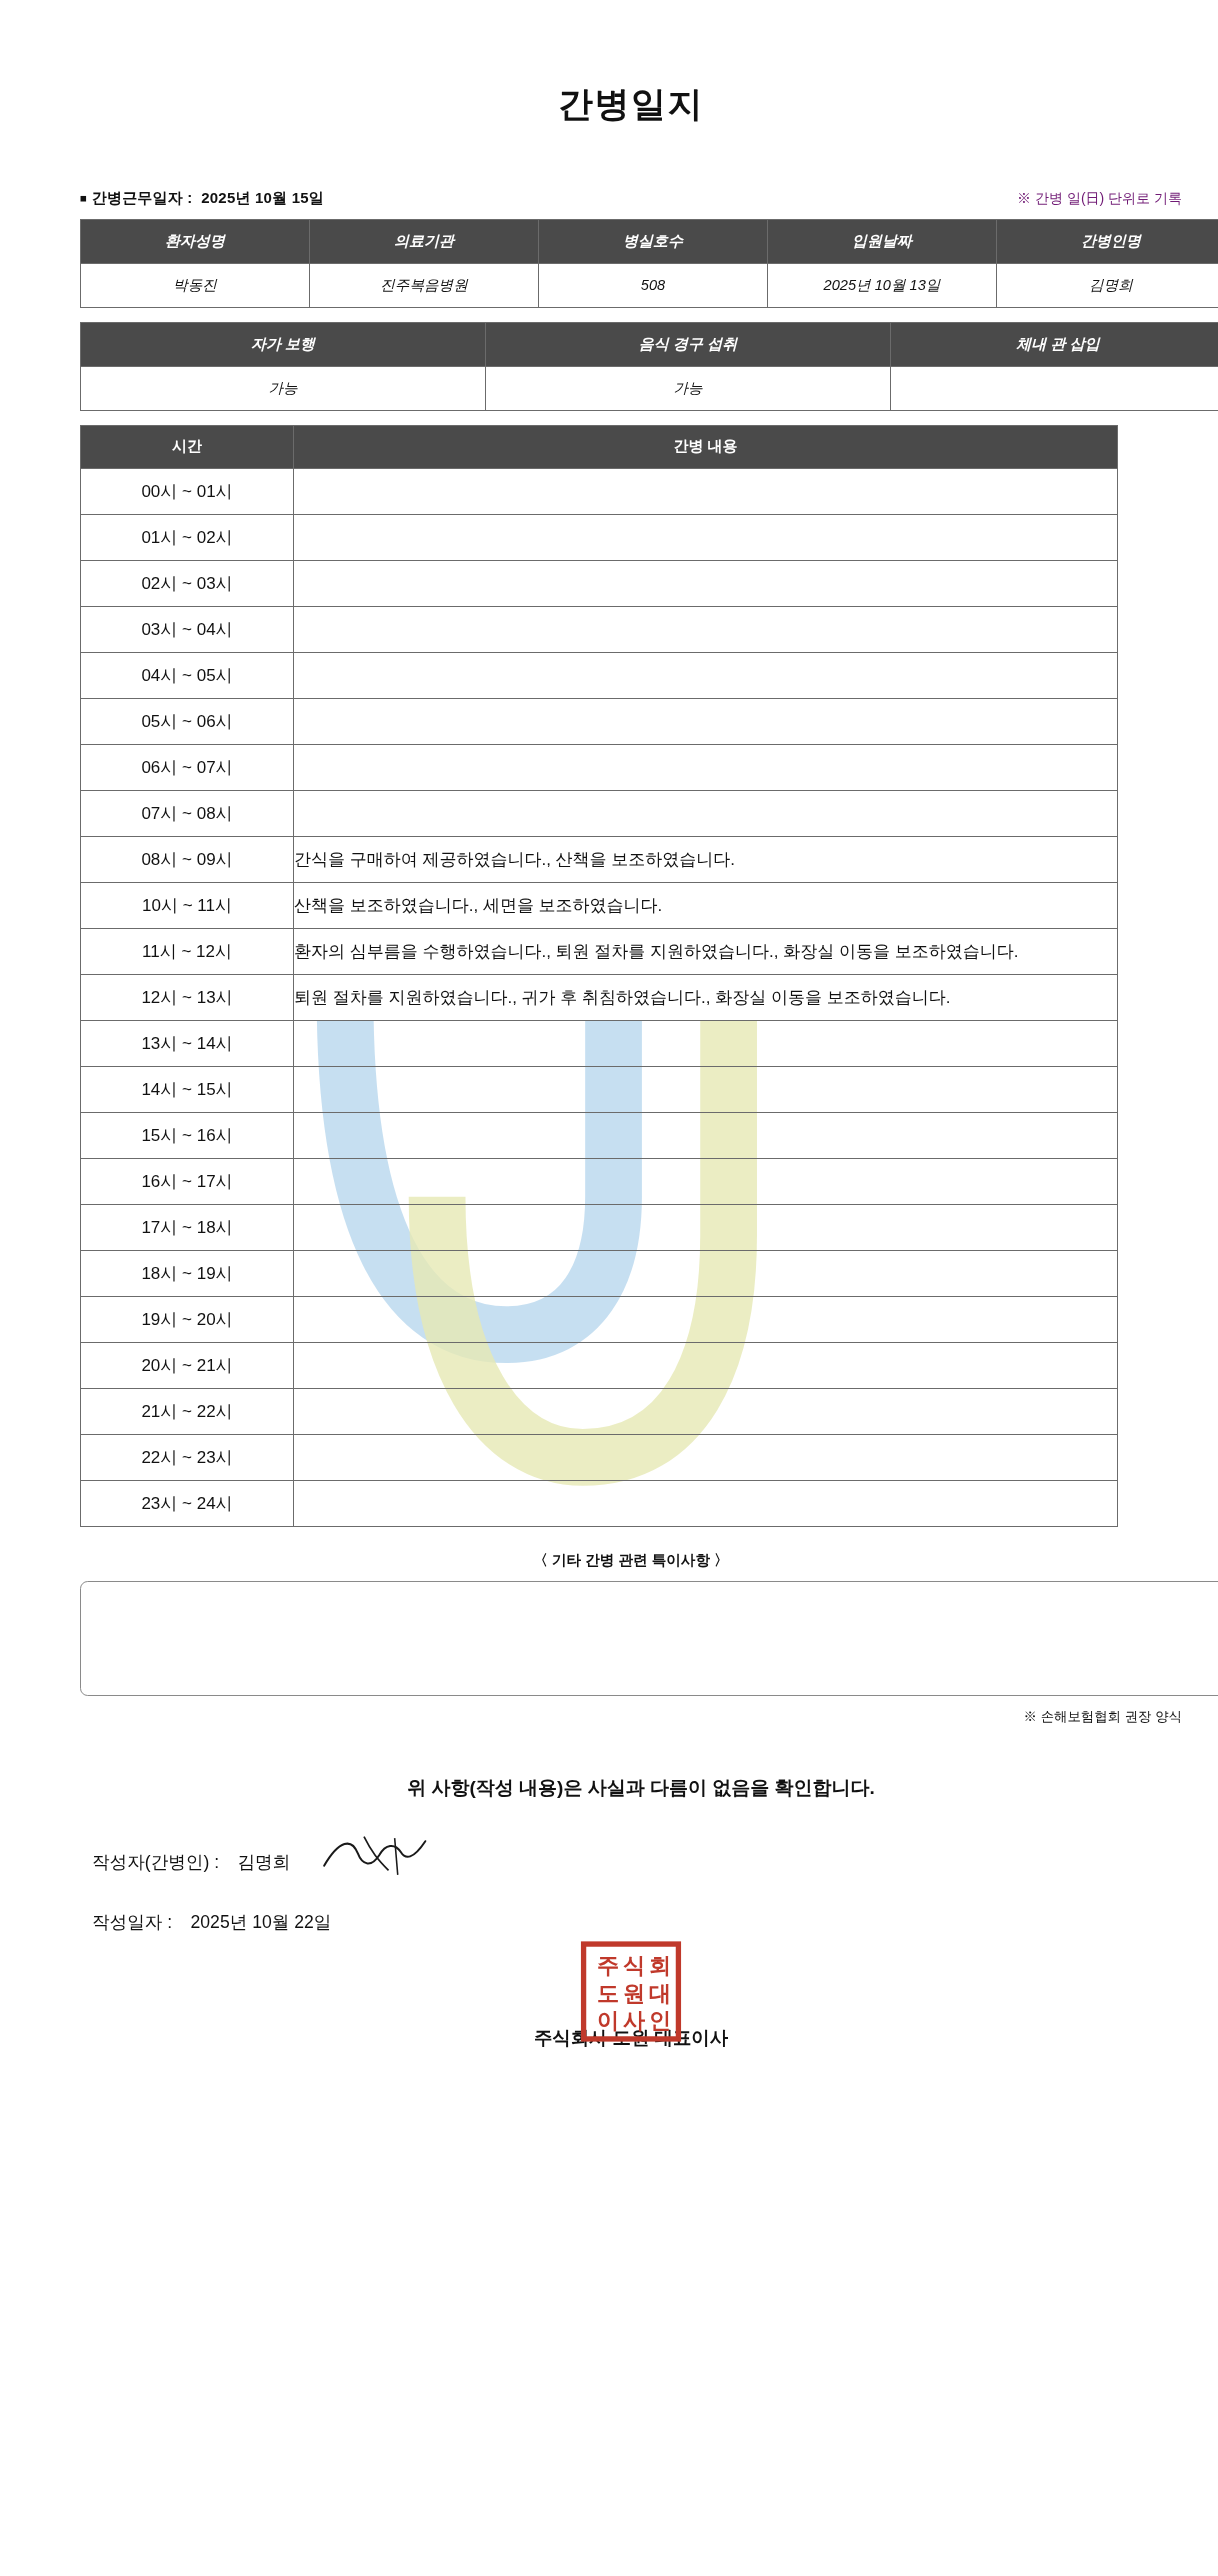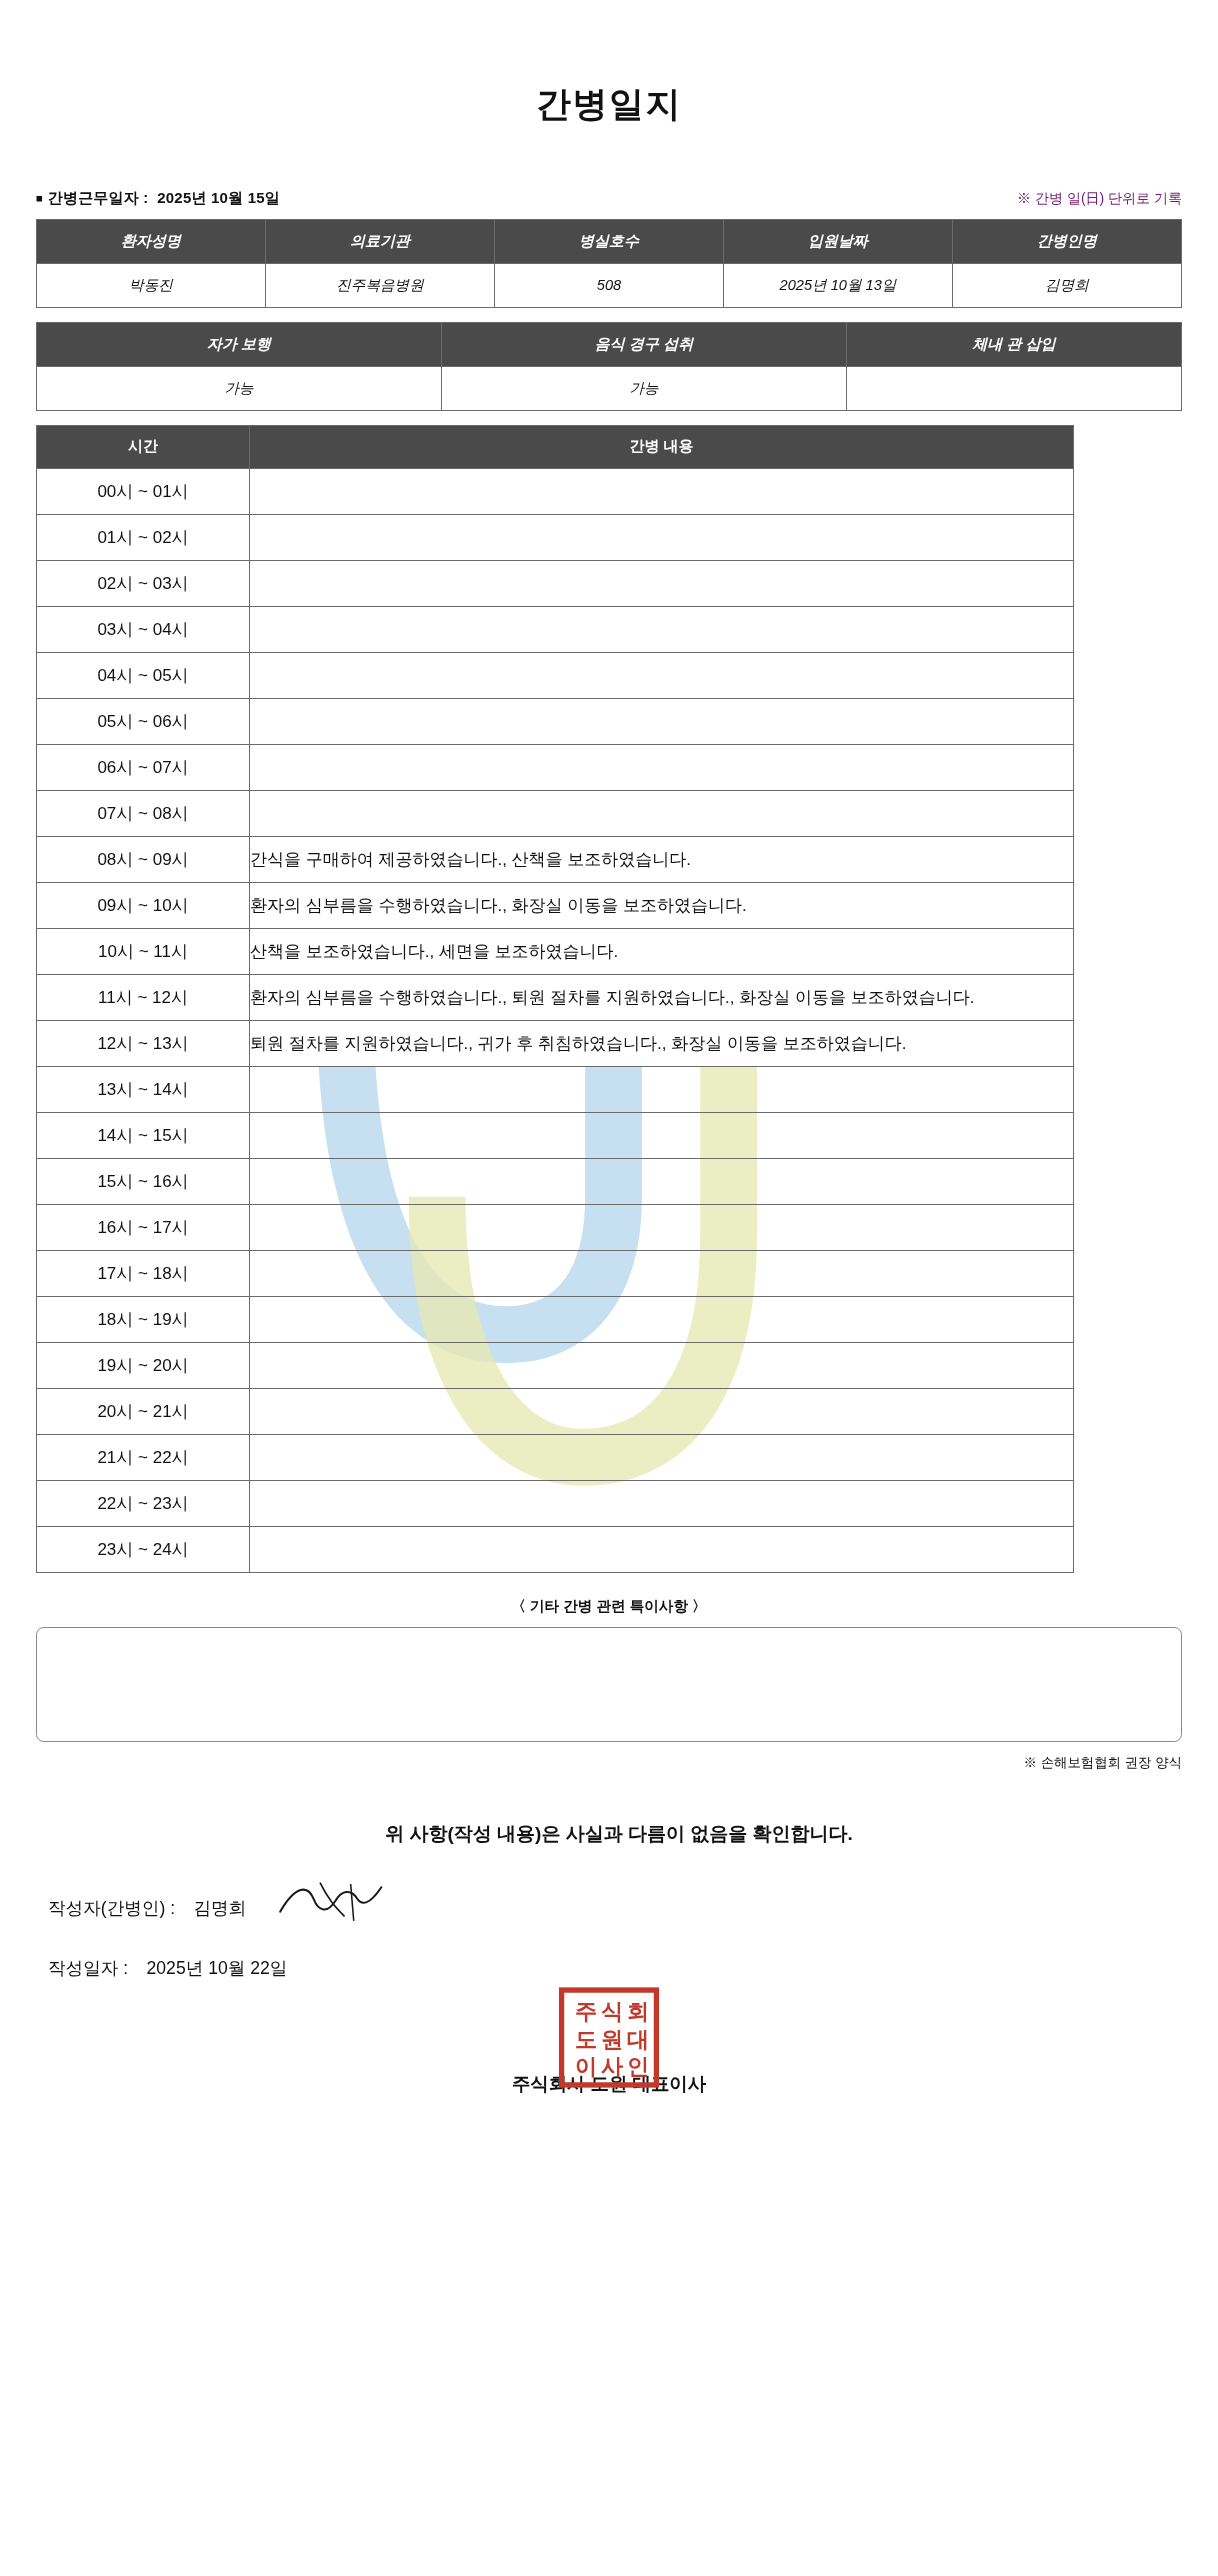--- a/index.html
+++ b/index.html
@@ -28,20 +28,21 @@
     top: 905px;
     width: 583px;
     height: 660px;
     pointer-events: none;
     z-index: 0;
   }
 
   .content {
     position: relative;
     z-index: 2;
+    margin-left: 44px;
   }
 
   h1.doc-title {
     text-align: center;
     font-size: 35px;
     font-weight: bold;
     letter-spacing: 1.5px;
     margin: 0;
     padding-top: 81px;
   }
@@ -292,24 +293,20 @@
             <td class="hcol">06시 ~ 07시</td>
             <td class="ccol"></td>
           </tr>
           <tr>
             <td class="hcol">07시 ~ 08시</td>
             <td class="ccol"></td>
           </tr>
           <tr>
             <td class="hcol">08시 ~ 09시</td>
             <td class="ccol filled">간식을 구매하여 제공하였습니다., 산책을 보조하였습니다.</td>
-          </tr>
-          <tr>
-            <td class="hcol">09시 ~ 10시</td>
-            <td class="ccol filled">환자의 심부름을 수행하였습니다., 화장실 이동을 보조하였습니다.</td>
           </tr>
           <tr>
             <td class="hcol">10시 ~ 11시</td>
             <td class="ccol filled">산책을 보조하였습니다., 세면을 보조하였습니다.</td>
           </tr>
           <tr>
             <td class="hcol">11시 ~ 12시</td>
             <td class="ccol filled">환자의 심부름을 수행하였습니다., 퇴원 절차를 지원하였습니다., 화장실 이동을 보조하였습니다.</td>
           </tr>
           <tr>

